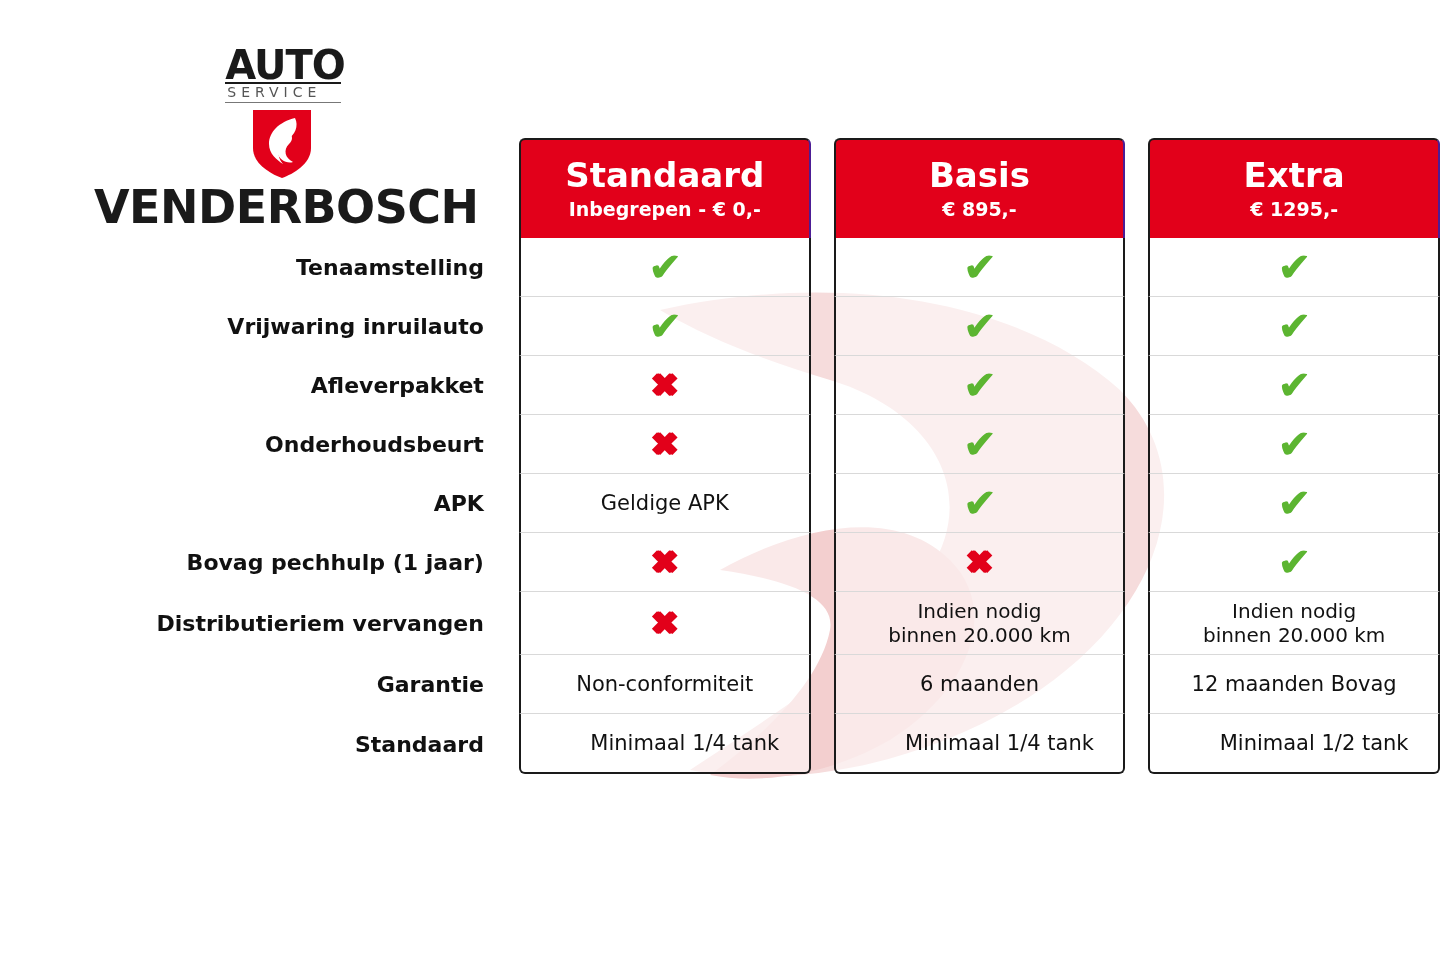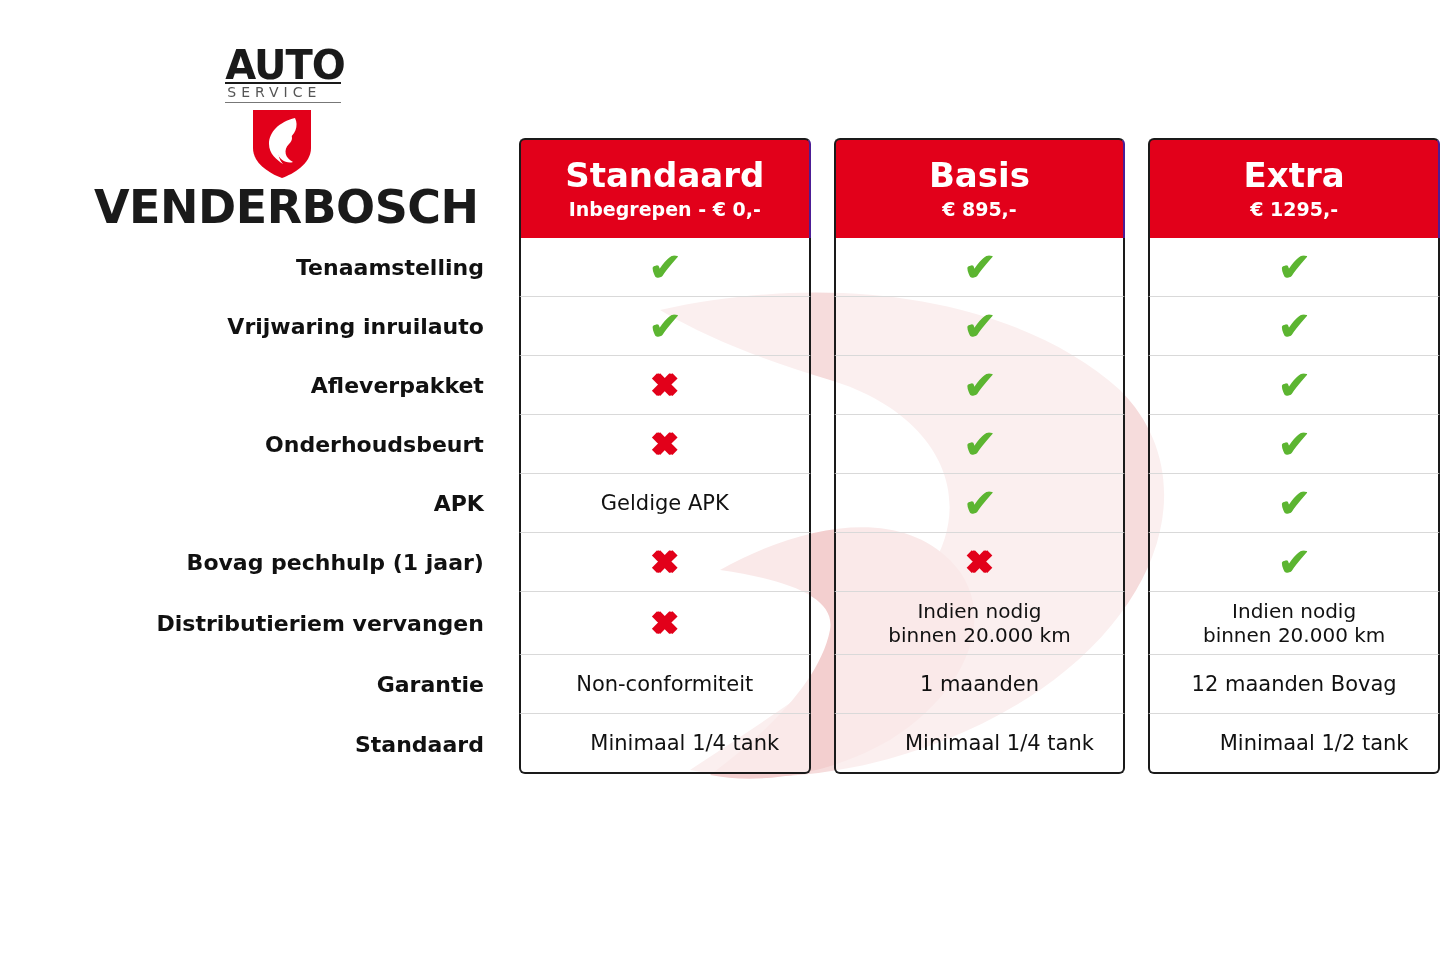--- a/index.html
+++ b/index.html
@@ -328,21 +328,21 @@
         <td class="cell tall">
           <div class="two-line">Indien nodig</div>
           <div class="two-line">binnen 20.000 km</div>
         </td>
       </tr>
 
       <tr>
         <td class="lbl">Garantie</td>
         <td class="cell">Non-conformiteit</td>
         <td class="gapcell"></td>
-        <td class="cell">1 maanden</td>
+        <td class="cell">6 maanden</td>
         <td class="gapcell"></td>
         <td class="cell">12 maanden Bovag</td>
       </tr>
 
       <tr>
         <td class="lbl">Standaard</td>
         <td class="cell last">Minimaal 1/4 tank</td>
         <td class="gapcell"></td>
         <td class="cell last">Minimaal 1/4 tank</td>
         <td class="gapcell"></td>

